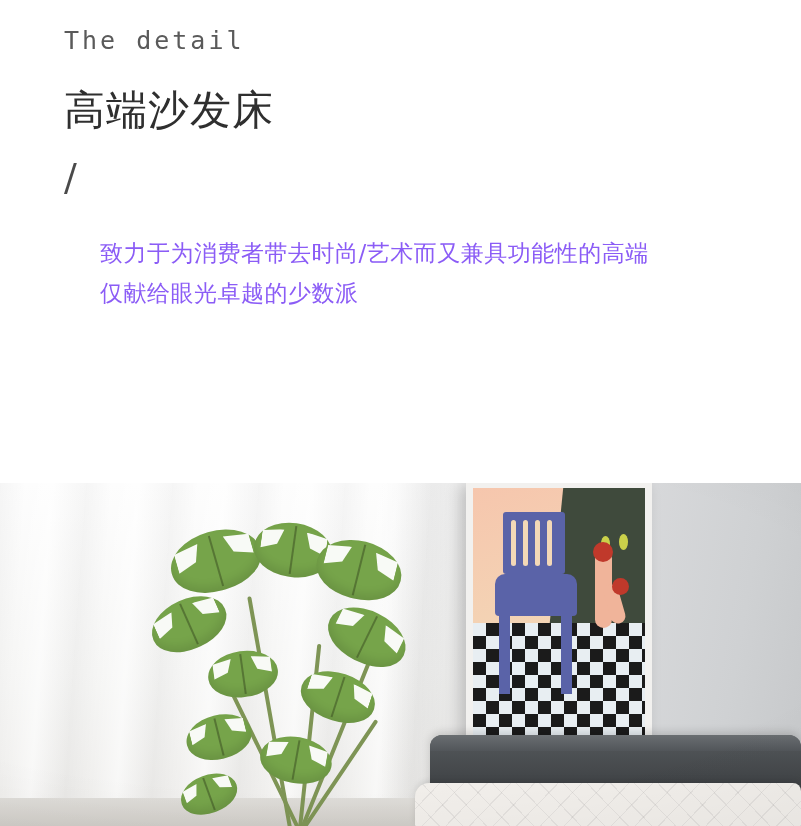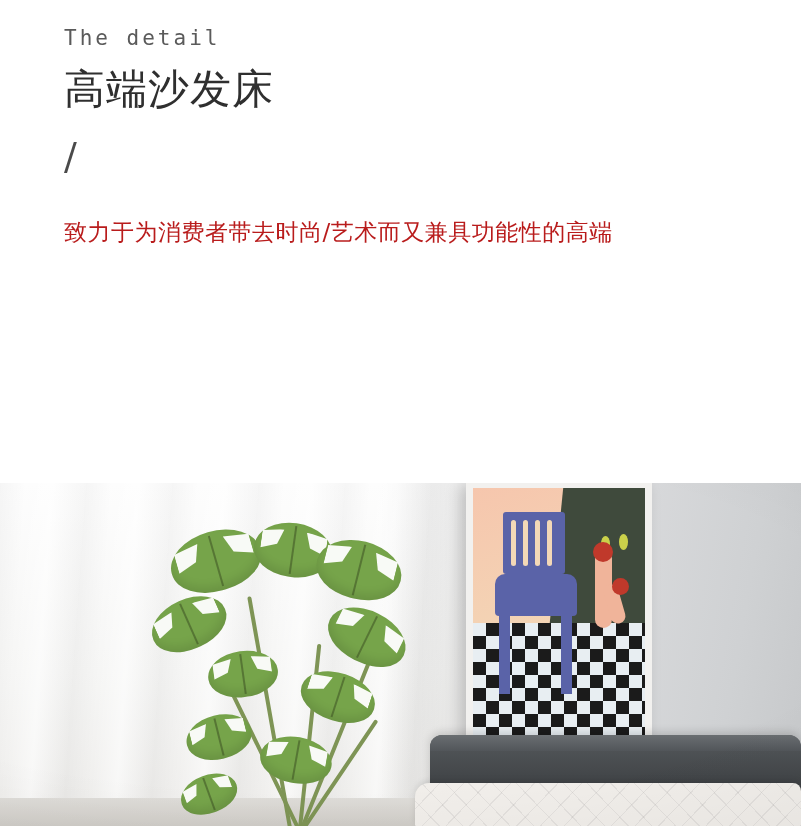--- a/index.html
+++ b/index.html
@@ -22,52 +22,53 @@
     background: #ffffff;
   }
   .text-block {
     position: absolute;
     left: 64px;
     top: 0;
     width: 730px;
   }
   .eyebrow {
     font-family: "DejaVu Sans Mono", monospace;
-    font-size: 21px;
+    font-size: 25px;
     letter-spacing: 3px;
     color: #5a5a5a;
     margin-top: 26px;
     line-height: 1.2;
     font-weight: 400;
   }
   .headline {
     font-family: "DejaVu Sans", sans-serif;
     font-size: 41px;
     color: #2f2f2f;
-    margin-top: 14px;
+    margin-top: 30px;
     letter-spacing: 1px;
     line-height: 1.2;
     font-weight: 400;
   }
   .slash {
     font-family: "DejaVu Serif", serif;
     font-size: 38px;
     color: #4a4a4a;
     margin-top: 22px;
     line-height: 1.1;
     font-weight: 300;
   }
   .body-copy {
     margin-top: 34px;
     font-family: "DejaVu Sans", sans-serif;
     font-size: 23px;
     line-height: 1.75;
-    color: #b91c1c;
+    color: #8b5cf6;
     letter-spacing: 0.5px;
     font-weight: 400;
+    margin-left: 36px;
   }
   .body-copy .line { display: block; white-space: nowrap; }
 
   
   .photo {
     position: absolute;
     left: 0;
     top: 483px;
     width: 801px;
     height: 343px;
@@ -231,20 +232,21 @@
 <body>
 
 <div class="page">
 
   <div class="text-block">
     <div class="eyebrow">The detail</div>
     <div class="headline">高端沙发床</div>
     <div class="slash">/</div>
     <div class="body-copy">
       <span class="line">致力于为消费者带去时尚/艺术而又兼具功能性的高端</span>
+      <span class="line">仅献给眼光卓越的少数派</span>
     </div>
   </div>
 
   <div class="photo">
 
     <div class="wall-right"></div>
     <div class="curtain"></div>
     <div class="curtain-shadow"></div>
     <div class="floor"></div>
 

